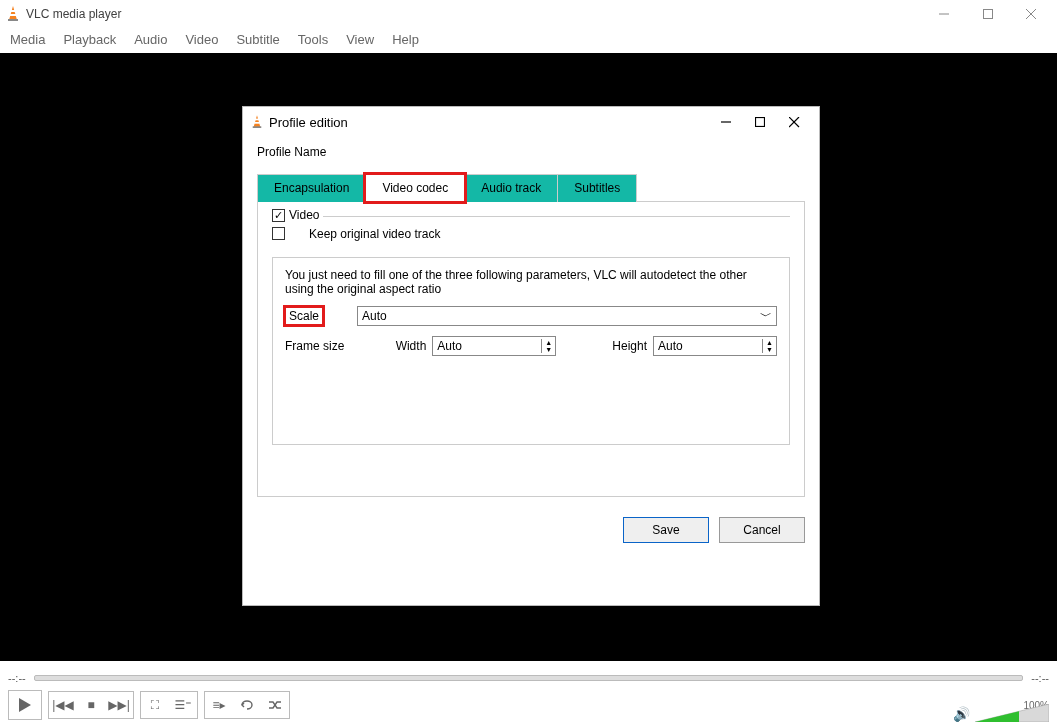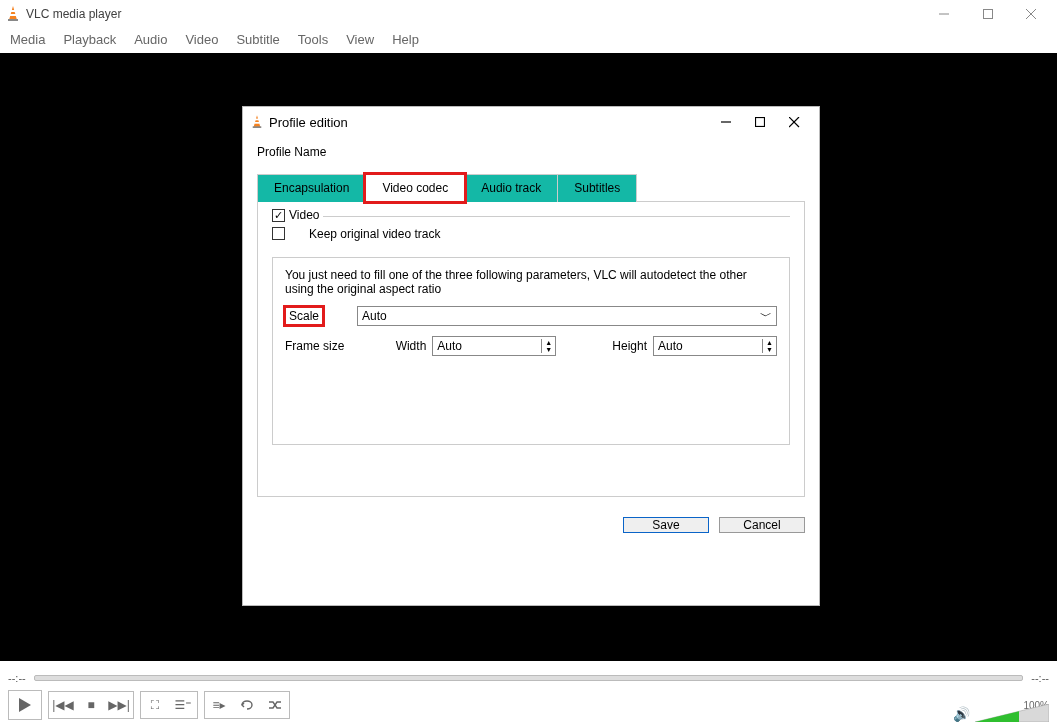--- a/index.html
+++ b/index.html
@@ -216,21 +216,21 @@
   }
   
   .dialog-footer {
     display: flex;
     justify-content: flex-end;
     gap: 10px;
     padding: 10px 14px 14px 14px;
   }
   .btn {
     width: 86px;
-    height: 16px;
+    height: 26px;
     border: 1px solid #999;
     background: #efefef;
     display: inline-flex;
     align-items: center;
     justify-content: center;
   }
   .btn.save { border: 1.5px solid #0a64c8; }
   
   .bottom {
     position: absolute;

